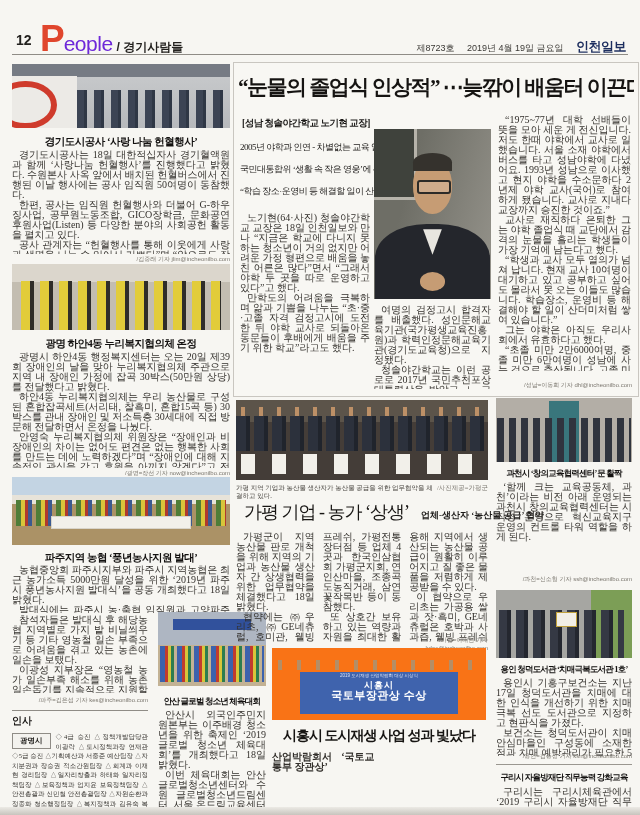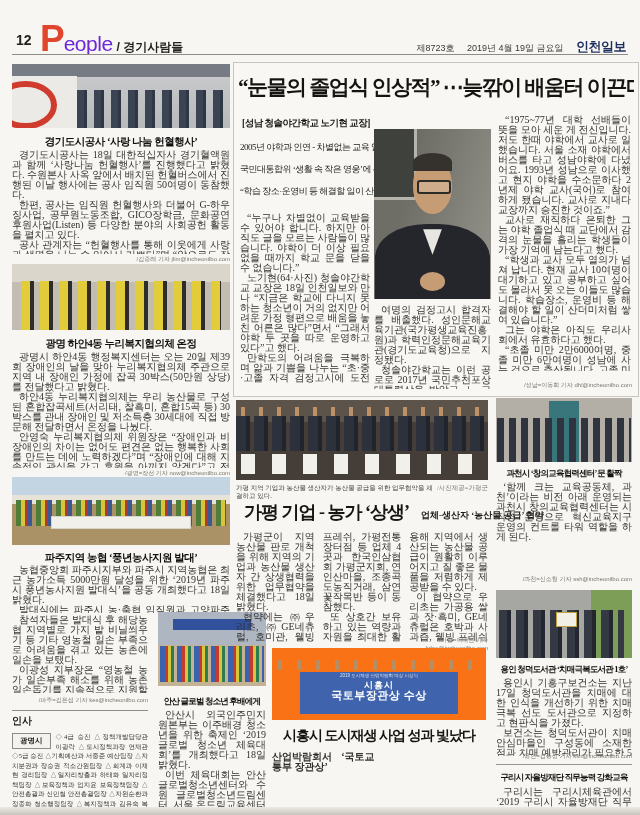--- a/index.html
+++ b/index.html
@@ -69,21 +69,21 @@
   .ph-si .heads{left:0;right:0;top:16%;height:14%;background:repeating-linear-gradient(90deg,transparent 0 6px,#b58e66 6px 10px,transparent 10px 19px)}
   .ph-si .banner{left:13%;right:13%;top:33%;height:58%;background:#3f63ad;color:#fff;text-align:center;
       font-family:"Liberation Sans",sans-serif}
   .ph-si .banner .l1{font-size:4.5px;line-height:8px;color:#d7e0f2}
   .ph-si .banner .l2{font-size:9px;font-weight:bold;line-height:10px;letter-spacing:1px}
   .ph-si .banner .l3{font-size:11px;font-weight:bold;line-height:11px;letter-spacing:0.5px}
   .ph-yong{background:linear-gradient(90deg,#a6a6a2 0 70%,#7c9e56 70% 100%)}
   .ph-yong .crowd{left:2%;right:6%;bottom:0;height:70%;background:repeating-linear-gradient(90deg,#353944 0 8px,#24272f 8px 12px,transparent 12px 17px)}
   .ph-yong .cert{left:44%;top:33%;width:14%;height:19%;background:#f2efe6;border:1px solid #c2a23c}
   
-  .gap-hl{font-size:18px;font-weight:bold;letter-spacing:-1px;color:#171513;white-space:nowrap}
+  .gap-hl{font-size:18px;font-weight:normal;letter-spacing:-1px;color:#171513;white-space:nowrap}
   .gap-sub{font-size:9px;font-weight:bold;color:#1c1a18;margin-left:12px;white-space:nowrap}
   .si-hl{font-size:14px;font-weight:bold;letter-spacing:-1px;text-align:center;color:#171513;white-space:nowrap}
   .subhead-b{font-weight:bold;font-size:8px;color:#1a1816;text-indent:0 !important;margin-bottom:3px !important}
   .caption{font-size:6.5px;color:#44413c;line-height:8px}
   .caption .pc{float:right;color:#7c7870}
   .insa-wrap{border-top:1px solid #8f8c86}
   .insa-title{font:bold 10px "Liberation Sans",sans-serif;color:#1a1816;margin:3px 0 4px 0}
   .orgbox{float:left;border:1px solid #8f8c86;font:bold 7.5px "Liberation Sans",sans-serif;
           padding:2px 7px;margin:1px 5px 2px 0;color:#23211e;background:#f3f2ee}
   .insa-text{font-size:6.5px;line-height:9.5px;text-align:justify;word-break:break-all;color:#33302c}
@@ -146,36 +146,35 @@
   <div class="insa-title">인사</div>
   <div class="insa-text">
     <span class="orgbox">광명시</span><span>◇4급 승진 △정책개발담당관 이광락 △도시정책과장 연재관 ◇5급 승진 △기획예산과 서중준 예산팀장 △자치분권과 장승권 적소간원팀장 △회계과 이재현 경리팀장 △일자리창출과 하태화 일자리정책팀장 △보육정책과 엄지윤 보육정책팀장 △안전총괄과 신민철 안전총괄팀장 △자원순환과 정종화 청소행정팀장 △복지정책과 김유숙 복지정책팀장 △도시정책과 이방원 지구단위계획팀장 △공원녹지과 이옥준 공원조성팀장</span>
   </div>
 </div>
 
 <div class="ph ph-ansan" style="left:158px;top:612px;width:108px;height:74px">
   <div class="banner"></div>
   <div class="crowd"></div>
 </div>
-<div class="abs bhead sm" style="left:158px;top:696px;width:108px">안산 글로벌 청소년 후배에게</div>
+<div class="abs bhead sm" style="left:158px;top:696px;width:108px">안산 글로벌 청소년 체육대회</div>
 <div class="abs bodytext" style="left:158px;top:710px;width:108px;height:100px">
     <p>안산시 외국인주민지원본부는 이주배경 청소년을 위한 축제인 ‘2019 글로벌 청소년 체육대회’를 개최했다고 18일 밝혔다.</p>
     <p>이번 체육대회는 안산 글로벌청소년센터와 수원 글로벌청소년드림센터, 서울 온드림교육센터가 지난해 이주배경 청소년 지원 협의체 발족 후 사회통합 환경 조성과 인식 개선을 위한 공동사업으로 선보인 행사다.</p>
   </div>
 
 <div class="mainbox">
   <div class="hl">“눈물의 졸업식 인상적” ⋯늦깎이 배움터 이끈다</div>
   <div class="kicker">[성남 청솔야간학교 노기현 교장]</div>
   <div class="deck">
     <div>2005년 야학과 인연 - 차별없는 교육 열정</div>
     <div>국민대통합위 ‘생활 속 작은 영웅’에 선정</div>
     <div>“학습 장소·운영비 등 해결할 일이 산더미”</div>
   </div>
   <div class="bodytext abs" style="left:6px;top:150px;width:130px;height:170px">
-      <p>“누구나 차별없이 교육받을 수 있어야 합니다. 하지만 아직도 글을 모르는 사람들이 많습니다. 야학이 더 이상 필요 없을 때까지 학교 문을 닫을 수 없습니다.”</p>
       <p>노기현(64·사진) 청솔야간학교 교장은 18일 인천일보와 만나 “지금은 학교에 다니지 못하는 청소년이 거의 없지만 어려운 가정 형편으로 배움을 놓친 어른은 많다”면서 “그래서 야학 두 곳을 따로 운영하고 있다”고 했다.</p>
       <p>만학도의 어려움을 극복하며 앎과 기쁨을 나누는 “초·중·고졸 자격 검정고시에 도전한 뒤 야학 교사로 되돌아온 동문들이 후배에게 배움을 주기 위한 학교”라고도 했다.</p>
     </div>
   <div class="ph ph-portrait" style="left:140px;top:66px;width:117px;height:170px">
     <div class="window"></div>
     <div class="suit"></div>
     <div class="shirt"></div>
     <div class="face"></div>
     <div class="hair"></div>
     <div class="glasses"></div>

